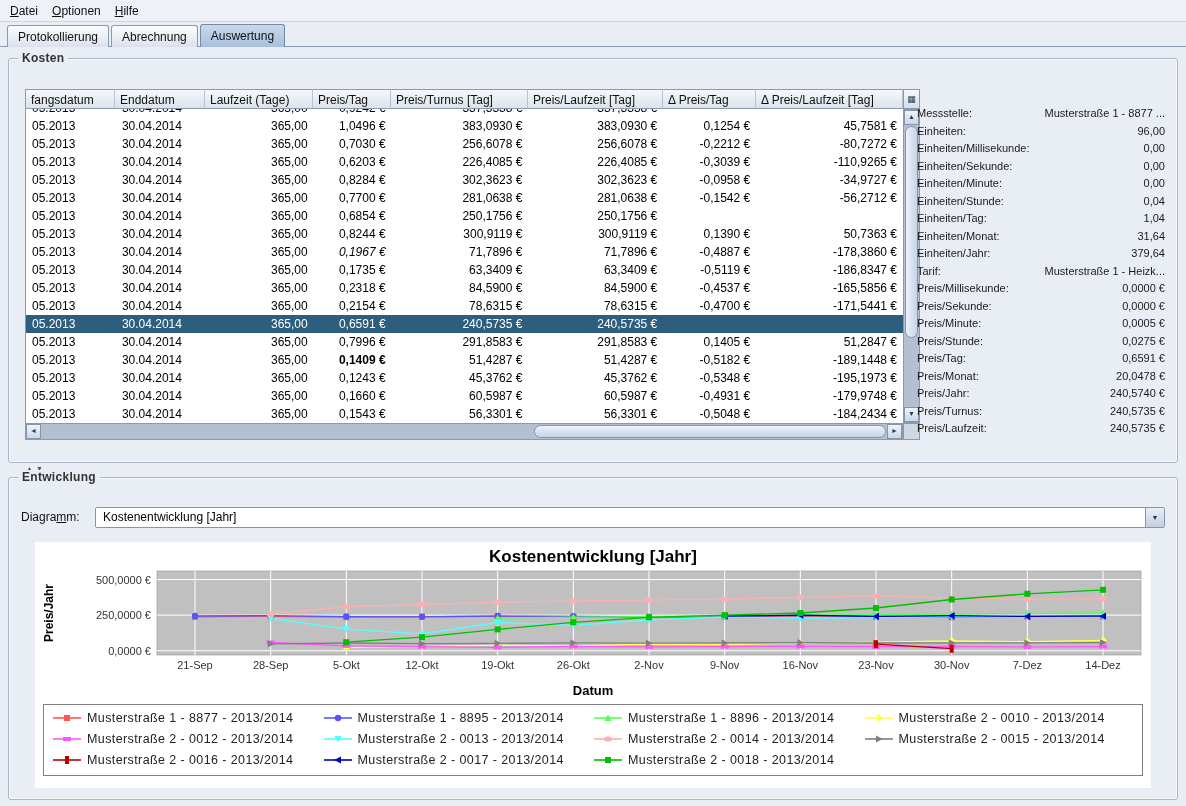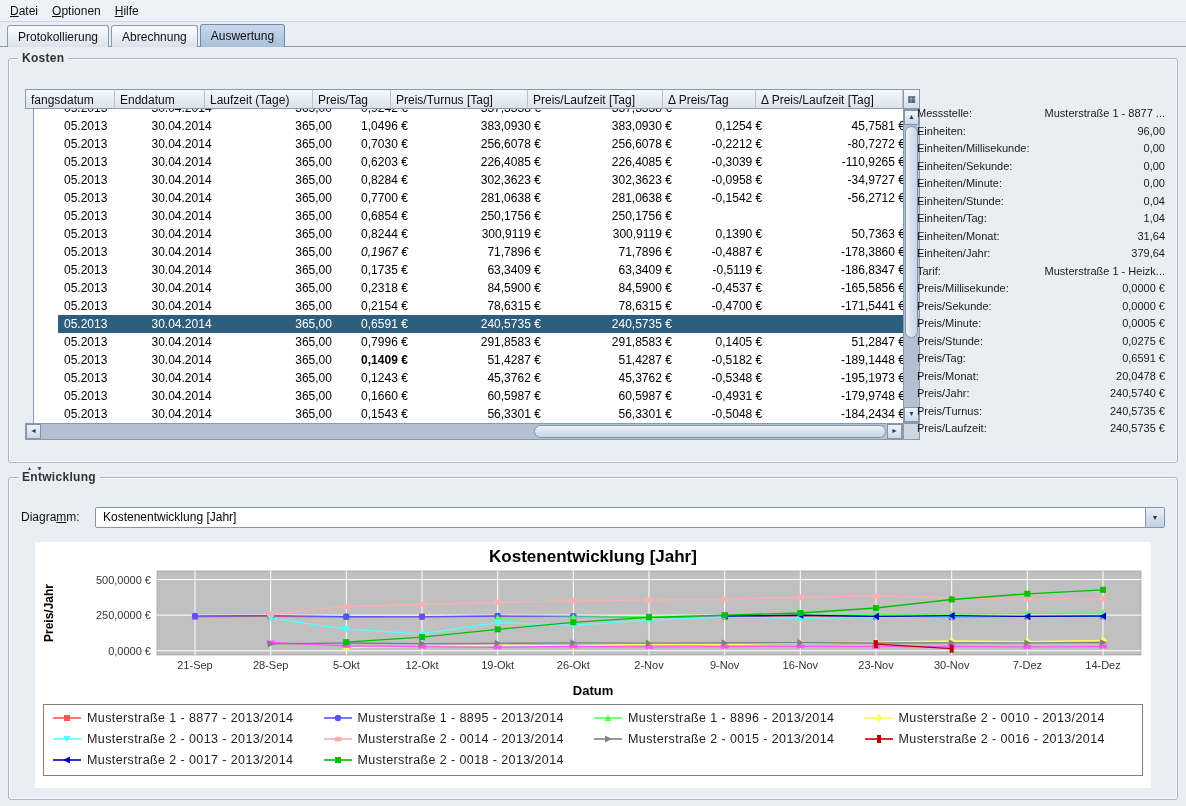--- a/index.html
+++ b/index.html
@@ -35,22 +35,22 @@
   .tablewrap { position:absolute; left:16px; top:30px; width:896px; height:353px; }
   .thead { position:absolute; left:0; top:0; width:878px; height:20px; display:flex; }
   .th { box-sizing:border-box; height:20px;
     border-top:1px solid #8a99b0; border-bottom:1px solid #8a99b0; border-right:1px solid #b9c2d0;
     background:linear-gradient(#f6f8fb,#dce2ec);
     font-size:12px; padding:3px 5px 0; white-space:nowrap; overflow:hidden; }
   .th:first-child { border-left:1px solid #8a99b0; }
   .colctl { position:absolute; left:878px; top:0; width:17px; height:20px; box-sizing:border-box;
     border:1px solid #8a99b0; background:linear-gradient(#f6f8fb,#d6dde9);
     font-size:9px; display:flex; align-items:center; justify-content:center; color:#30405a; }
-  .tbody { position:absolute; left:8px; top:20px; width:878px; height:314px;
-    background:#fff; border-left:1px solid #8a99b0; box-sizing:border-box; overflow:hidden;padding-left:24px; }
+  .tbody { position:absolute; left:0; top:20px; width:878px; height:314px;
+    background:#fff; border-left:1px solid #8a99b0; box-sizing:border-box; overflow:hidden; }
   .tr { display:flex; height:18px; }
   .td { box-sizing:border-box; font-size:12px; line-height:18px; padding:0 6px;
     white-space:nowrap; overflow:hidden; color:#000; }
   .td.num { text-align:right; }
   .tr.selected { background:#2d5e7d; }
   .tr.selected .td { color:#fff; }
   .clip { height:8px; overflow:hidden; }
   .clip .tr { margin-top:-10px; }
   
   .vscroll { position:absolute; left:878px; top:20px; width:17px; height:314px; box-sizing:border-box;
@@ -614,20 +614,27 @@
         </div>
         <div class="litem">
           <svg width="30" height="12">
             <line x1="1" y1="6" x2="29" y2="6" stroke="#FFFF55" stroke-width="1.6"></line>
             <polygon points="15,2 19,6 15,10 11,6" fill="#FFFF55"></polygon>
           </svg>
           <span>Musterstraße 2 - 0010 - 2013/2014</span>
         </div>
         <div class="litem">
           <svg width="30" height="12">
+            <line x1="1" y1="6" x2="29" y2="6" stroke="#FF55FF" stroke-width="1.6"></line>
+            <rect x="11" y="4" width="8" height="4" fill="#FF55FF"></rect>
+          </svg>
+          <span>Musterstraße 2 - 0012 - 2013/2014</span>
+        </div>
+        <div class="litem">
+          <svg width="30" height="12">
             <line x1="1" y1="6" x2="29" y2="6" stroke="#55FFFF" stroke-width="1.6"></line>
             <polygon points="15,9.6 18.6,3 11.4,3" fill="#55FFFF"></polygon>
           </svg>
           <span>Musterstraße 2 - 0013 - 2013/2014</span>
         </div>
         <div class="litem">
           <svg width="30" height="12">
             <line x1="1" y1="6" x2="29" y2="6" stroke="#FFAFAF" stroke-width="1.6"></line>
             <ellipse cx="15" cy="6" rx="4" ry="2.6" fill="#FFAFAF"></ellipse>
           </svg>

